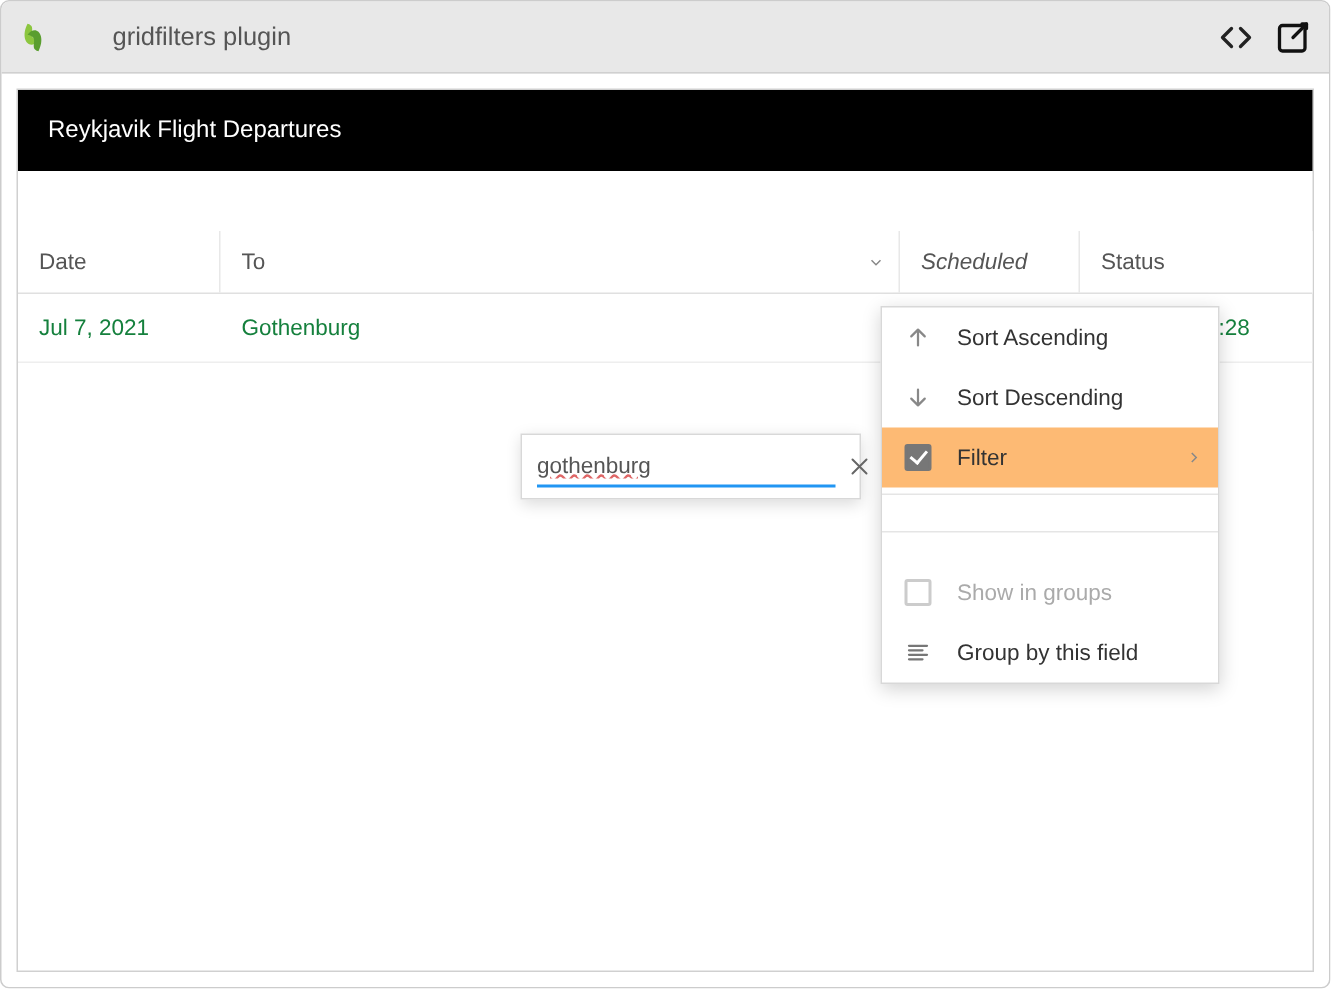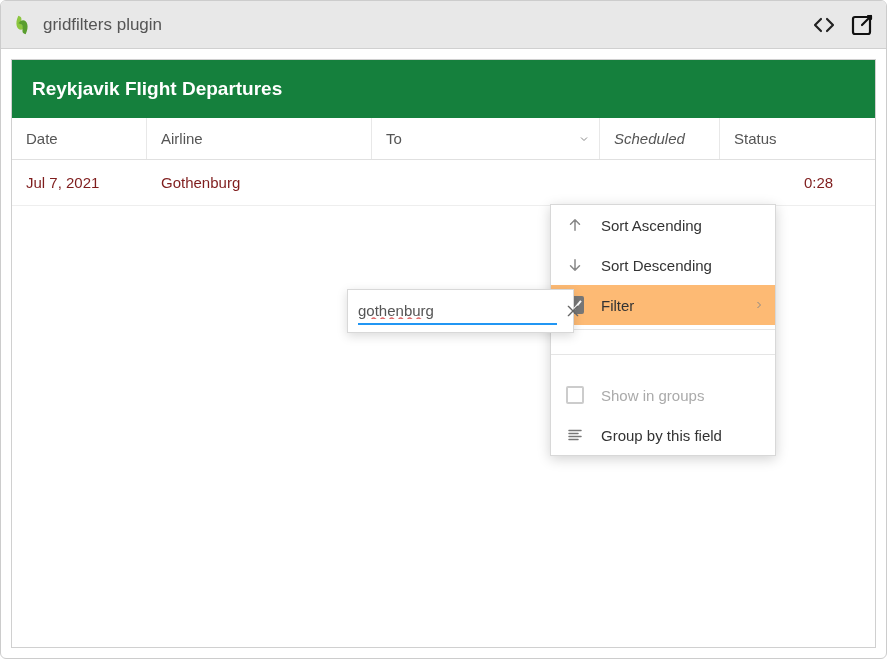--- a/index.html
+++ b/index.html
@@ -1,45 +1,45 @@
 <!DOCTYPE html>
 <html><head>
 <meta charset="utf-8">
 <style>
   * { box-sizing: border-box; margin: 0; padding: 0; }
   html, body { width: 887px; height: 659px; font-family: "Helvetica Neue", Arial, sans-serif; font-size: 14px; color: #333; background: #fff; }
   .app { width: 887px; height: 659px; border: 1px solid #ccc; border-radius: 6px; overflow: hidden; display: flex; flex-direction: column; background: #fff; }
 
   
-  .titlebar { height: 48px; background: #e8e8e8; display: flex; align-items: center; padding: 0 12px 0 10px; border-bottom: 1px solid #d0d0d0; }
+  .titlebar { height: 48px; background: #e8e8e8; display: flex; align-items: center; padding: 0 12px 0 10px; border-bottom: 1px solid #d0d0d0; gap: 32px; }
   .titlebar .logo { width: 22px; height: 22px; margin-right: 10px; position: relative; }
   .titlebar .title { flex: 1; font-size: 17px; color: #555; }
   .titlebar .ticons { display: flex; align-items: center; gap: 14px; }
   .titlebar .ticons svg { display: block; }
 
   
   .main { flex: 1; padding: 10px; position: relative; }
   .panel { border: 1px solid #d0d0d0; height: 100%; display: flex; flex-direction: column; background: #fff; }
-  .panel-header { background: #15803d; color: #fff; font-weight: 700; font-size: 19px; padding: 18px 20px; }
-  .grid-head { display: flex; border-bottom: 1px solid #e0e0e0; background: #fff; }
+  .panel-header { background: #000000; color: #fff; font-weight: 400; font-size: 16px; padding: 18px 20px; }
+  .grid-head { display: flex; border-bottom: 1px solid #e0e0e0; background: #fff; margin-top: 40px; }
   .grid-head .col { padding: 12px 14px; color: #555; font-size: 15px; border-right: 1px solid #e8e8e8; position: relative; }
   .grid-head .col:last-child { border-right: none; }
   .col-date { width: 135px; }
   .col-airline { width: 225px; }
   .col-to { flex: 1; }
   .col-sched { width: 120px; font-style: italic; }
   .col-status { width: 155px; }
 
   .col-to .drop-btn { position: absolute; right: 6px; top: 50%; transform: translateY(-50%); width: 18px; height: 18px; display: flex; align-items: center; justify-content: center; cursor: pointer; }
 
   .grid-body .row { display: flex; border-bottom: 1px solid #eee; }
-  .grid-body .row .cell { padding: 14px 14px; color: #7f1d1d; font-size: 15px; }
+  .grid-body .row .cell { padding: 14px 14px; color: #15803d; font-size: 15px; }
 
   
-  .ctxmenu { position: absolute; left: 549px; top: 155px; width: 226px; background: #fff; border: 1px solid #d8d8d8; box-shadow: 0 3px 12px rgba(0,0,0,.18); z-index: 20; }
+  .ctxmenu { position: absolute; left: 586px; top: 155px; width: 226px; background: #fff; border: 1px solid #d8d8d8; box-shadow: 0 3px 12px rgba(0,0,0,.18); z-index: 20; }
   .ctxmenu .item { display: flex; align-items: center; height: 40px; padding: 0 14px; font-size: 15px; color: #333; cursor: pointer; position: relative; }
   .ctxmenu .item.disabled { color: #aaa; cursor: default; }
   .ctxmenu .item .icn { width: 20px; height: 20px; margin-right: 16px; display: flex; align-items: center; justify-content: center; }
   .ctxmenu .item .chev { position: absolute; right: 10px; top: 50%; transform: translateY(-50%); color: #888; }
   .ctxmenu .item.active { background: #fdba74; }
   .ctxmenu .sep { height: 1px; background: #e5e5e5; margin: 4px 0; }
   .ctxmenu .gap { height: 16px; }
 
   .checkbox { width: 18px; height: 18px; border: 2px solid #999; border-radius: 2px; position: relative; }
   .checkbox.checked { background: #777; border-color: #777; }
@@ -81,21 +81,20 @@
       </span>
     </div>
   </div>
 
   <div class="main">
     <div class="panel">
       <div class="panel-header">Reykjavik Flight Departures</div>
 
       <div class="grid-head">
         <div class="col col-date"><span>Date</span></div>
-        <div class="col col-airline"><span>Airline</span></div>
         <div class="col col-to">
           <span>To</span>
           <span class="drop-btn">
             <svg width="12" height="12" viewBox="0 0 24 24">
                 <path d="M6 9l6 6 6-6" fill="none" stroke="#888" stroke-width="2"></path>
               </svg>
           </span>
         </div>
         <div class="col col-sched"><span>Scheduled</span></div>
         <div class="col col-status"><span>Status</span></div>

